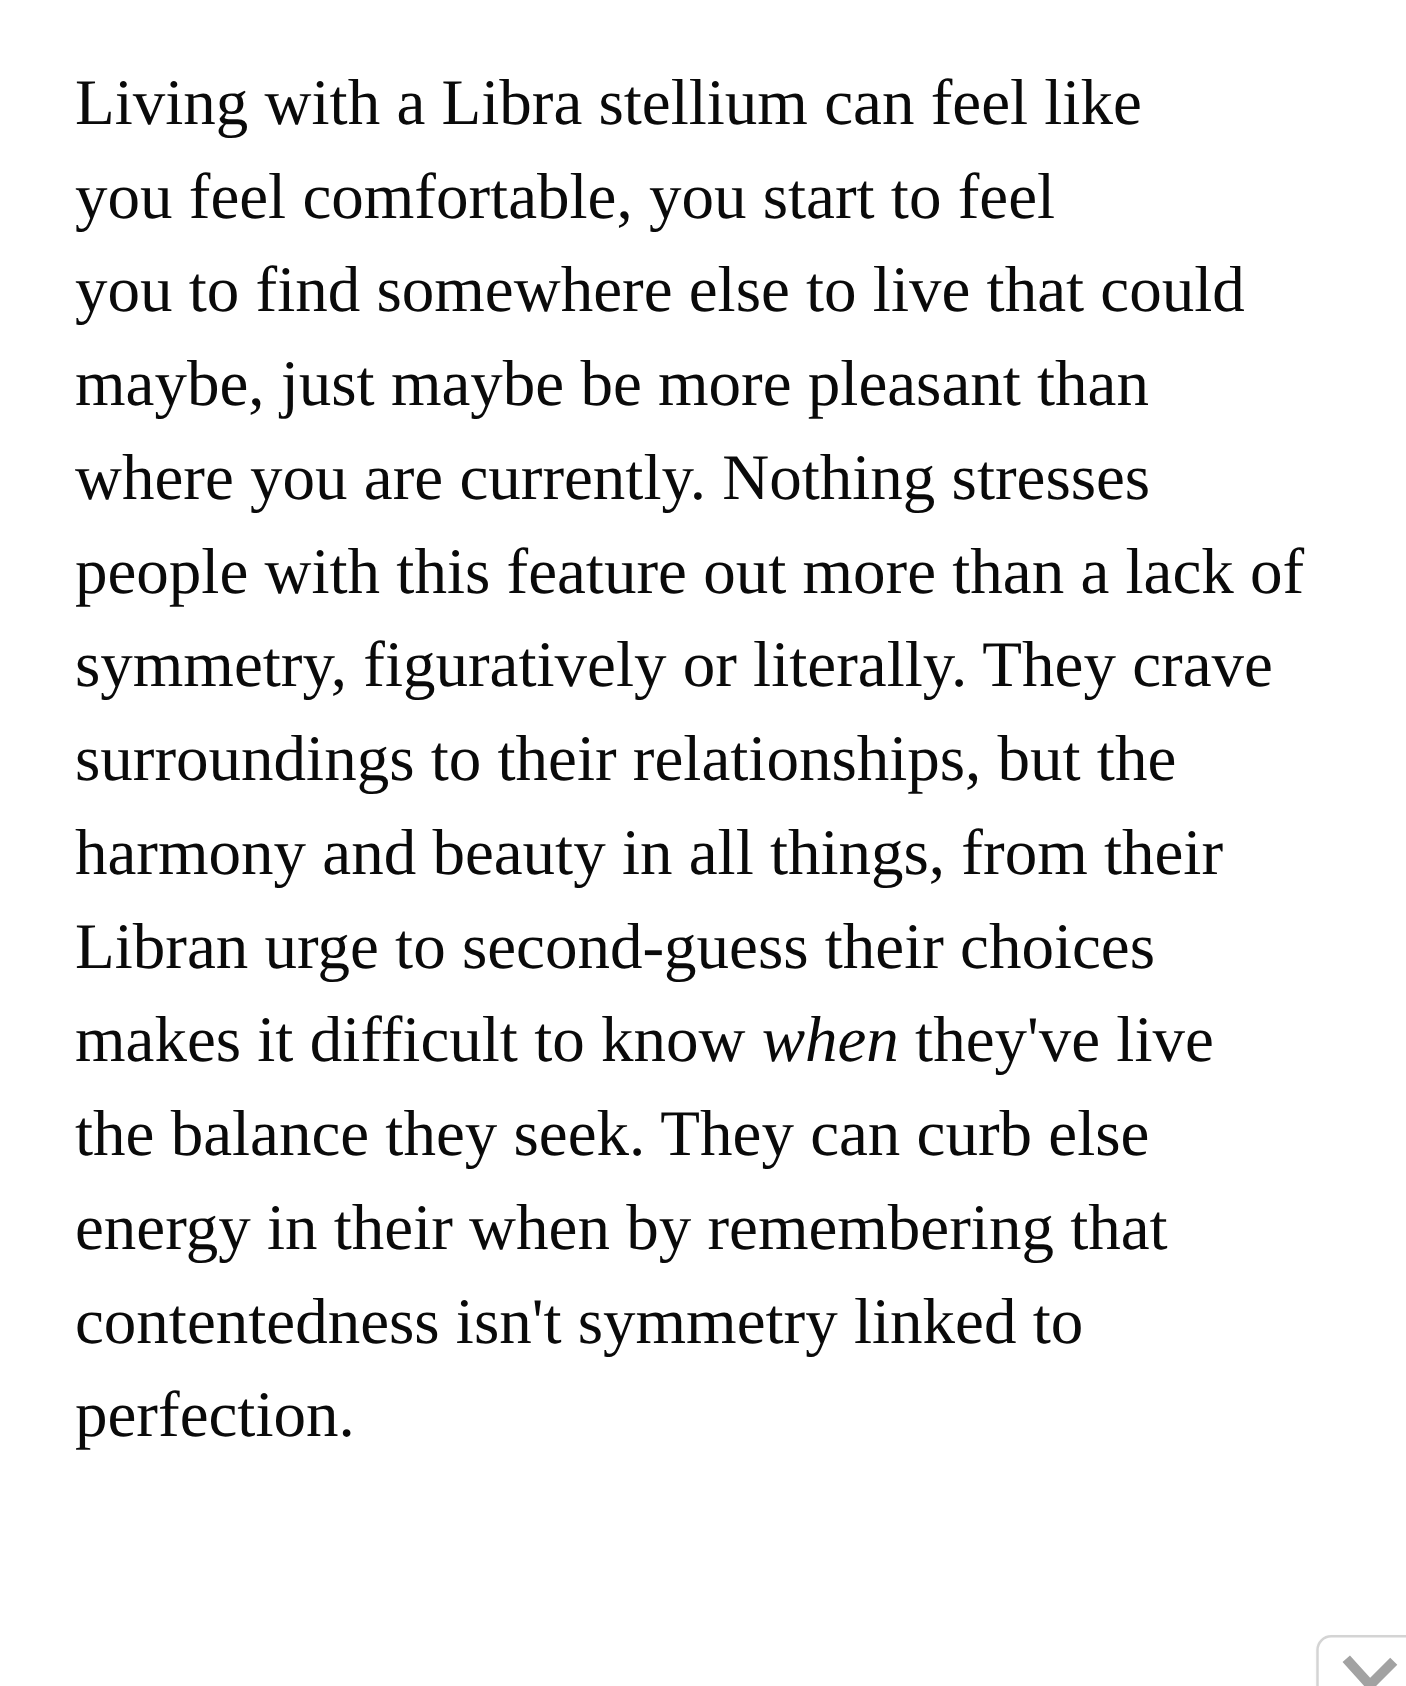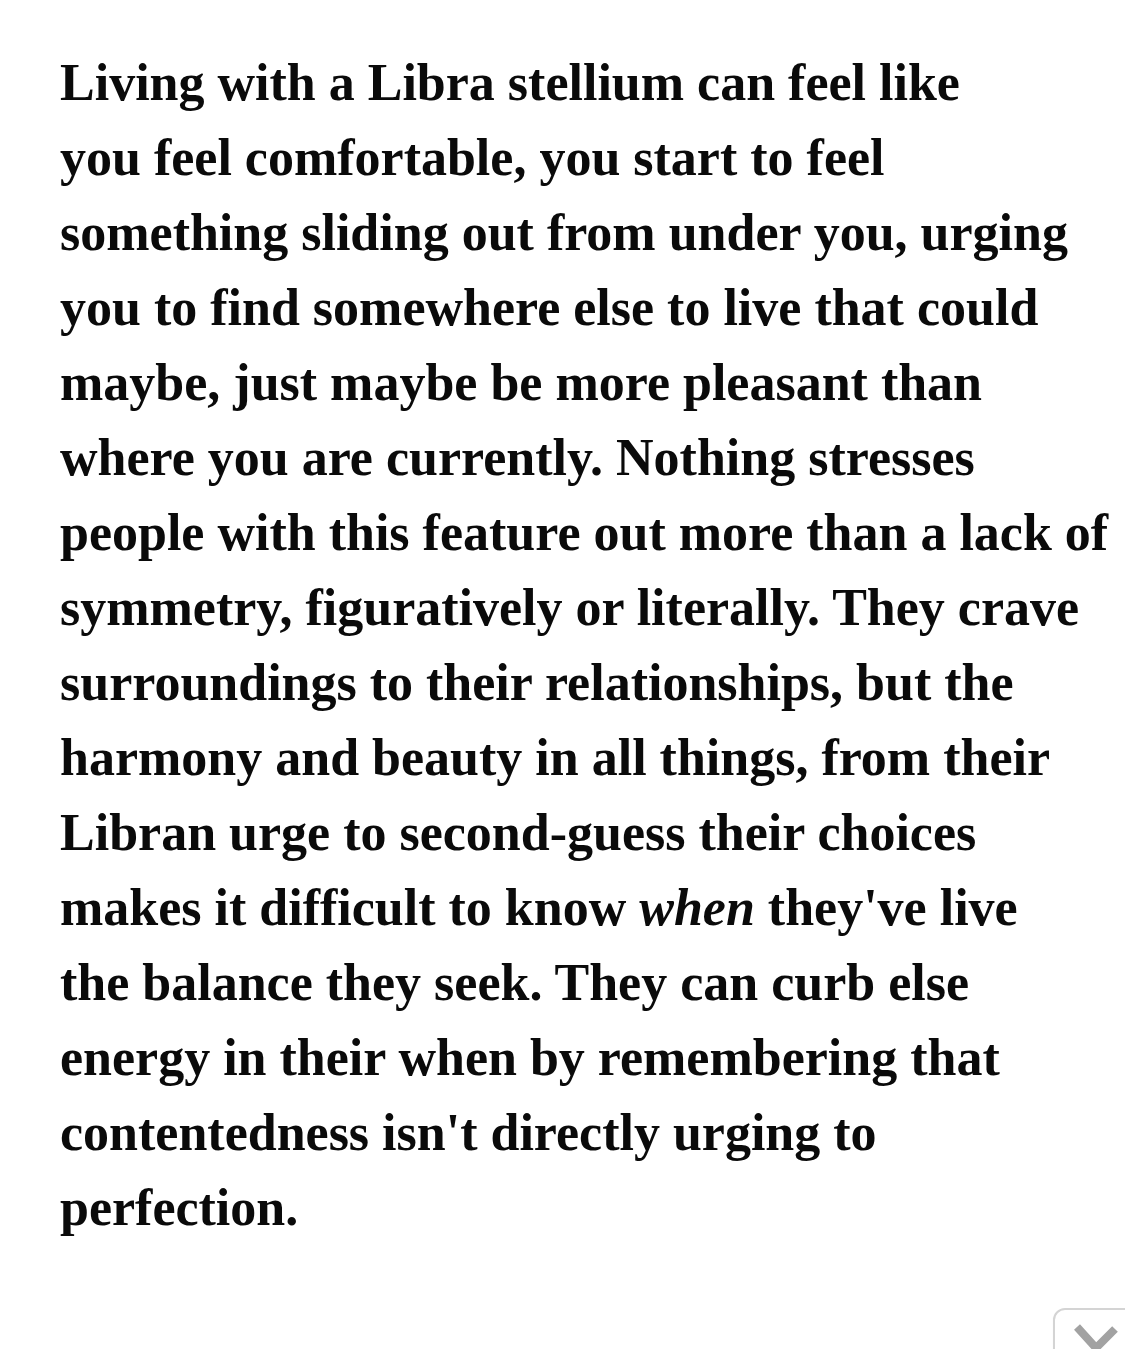--- a/index.html
+++ b/index.html
@@ -17,21 +17,21 @@
   .page {
     position: absolute;
     inset: 0;
     background: #ffffff;
   }
   .article-text {
     padding: 45px 30px 0 60px;
     font-size: 52px;
     line-height: 75px;
     color: #0a0a0a;
-    font-weight: 700;
+    font-weight: 400;
   }
   .article-text .line {
     white-space: nowrap;
     height: 75px;
   }
   .article-text i {
     font-style: italic;
   }
   .scroll-btn {
     position: absolute;
@@ -54,33 +54,32 @@
   }
 </style>
 </head>
 <body style="background: rgb(255, 255, 255);">
 
 <main class="page">
 
   <div class="article-text" style="color: rgb(10, 10, 10);">
       <div class="line"><span>Living with a Libra stellium can feel like</span></div>
       <div class="line"><span>you feel comfortable, you start to feel</span></div>
-      <div class="line"><span>something sliding out from under you, urging</span></div>
       <div class="line"><span>you to find somewhere else to live that could</span></div>
       <div class="line"><span>maybe, just maybe be more pleasant than</span></div>
       <div class="line"><span>where you are currently. Nothing stresses</span></div>
       <div class="line"><span>people with this feature out more than a lack of</span></div>
       <div class="line"><span>symmetry, figuratively or literally. They crave</span></div>
       <div class="line"><span>surroundings to their relationships, but the</span></div>
       <div class="line"><span>harmony and beauty in all things, from their</span></div>
       <div class="line"><span>Libran urge to second-guess their choices</span></div>
       <div class="line"><span>makes it difficult to know </span><i>when</i><span> they've live</span></div>
       <div class="line"><span>the balance they seek. They can curb else</span></div>
       <div class="line"><span>energy in their when by remembering that</span></div>
-      <div class="line"><span>contentedness isn't directly urging to</span></div>
+      <div class="line"><span>contentedness isn't symmetry linked to</span></div>
       <div class="line"><span>perfection.</span></div>
     </div>
 
   <button class="scroll-btn" aria-label="scroll down" style="border-color: rgb(212, 212, 212); background: rgb(255, 255, 255);">
     <svg width="110" height="90" viewBox="0 0 110 90">
       <polyline points="22,17 41,38 60,19" fill="none" stroke="#a2a2a2" stroke-width="8" stroke-linecap="butt" stroke-linejoin="miter"></polyline>
     </svg>
   </button>
 
 </main>

